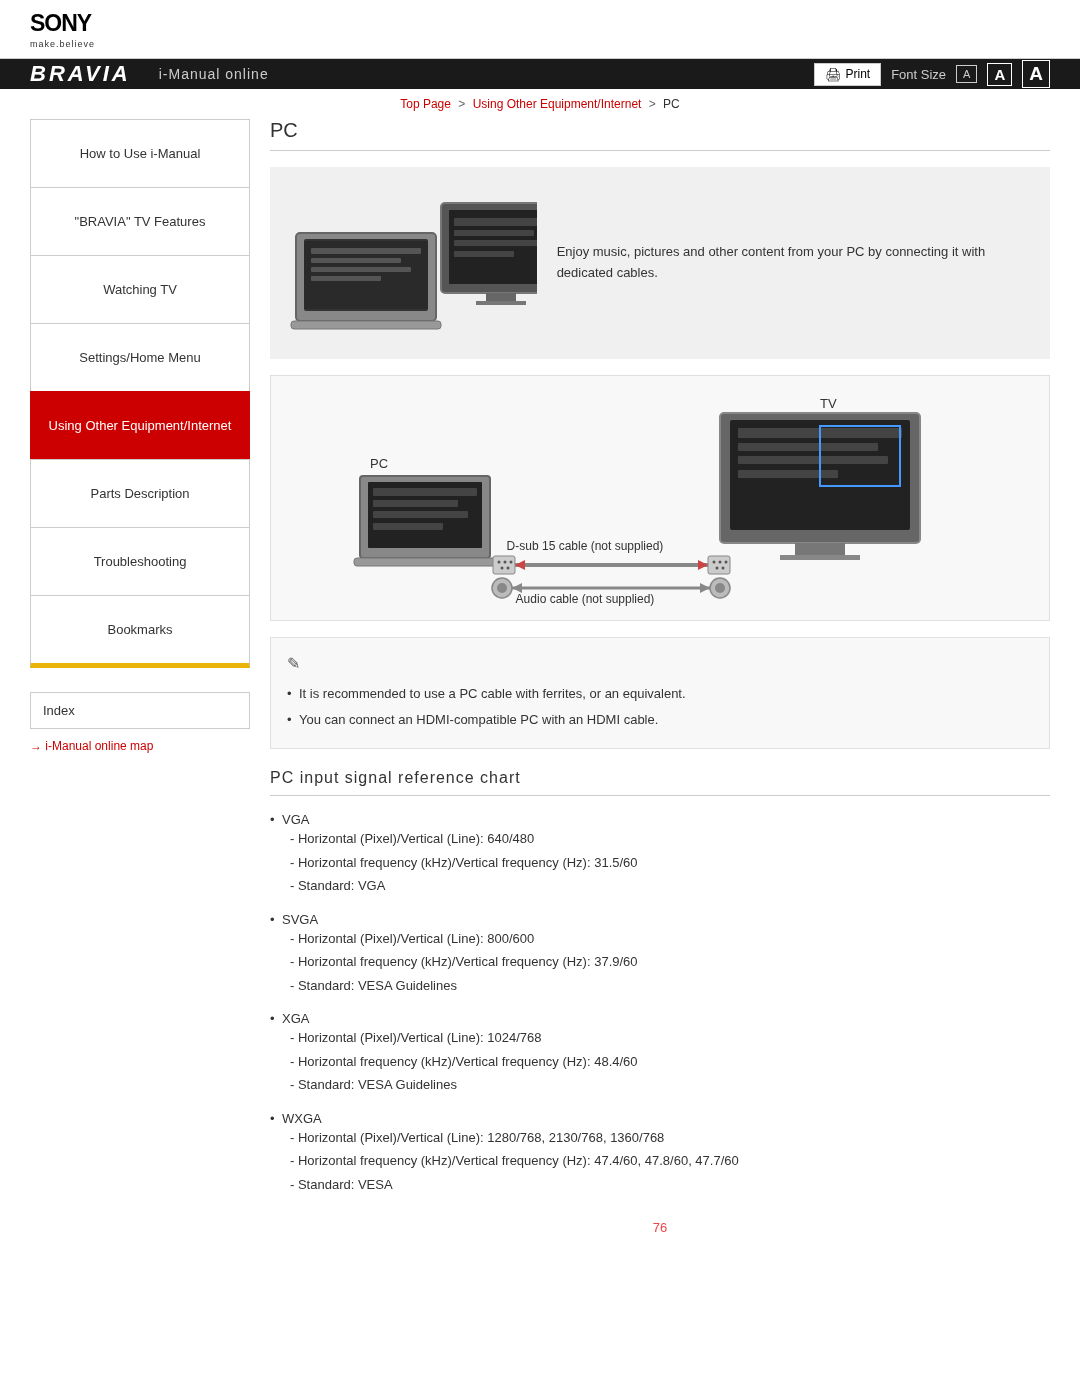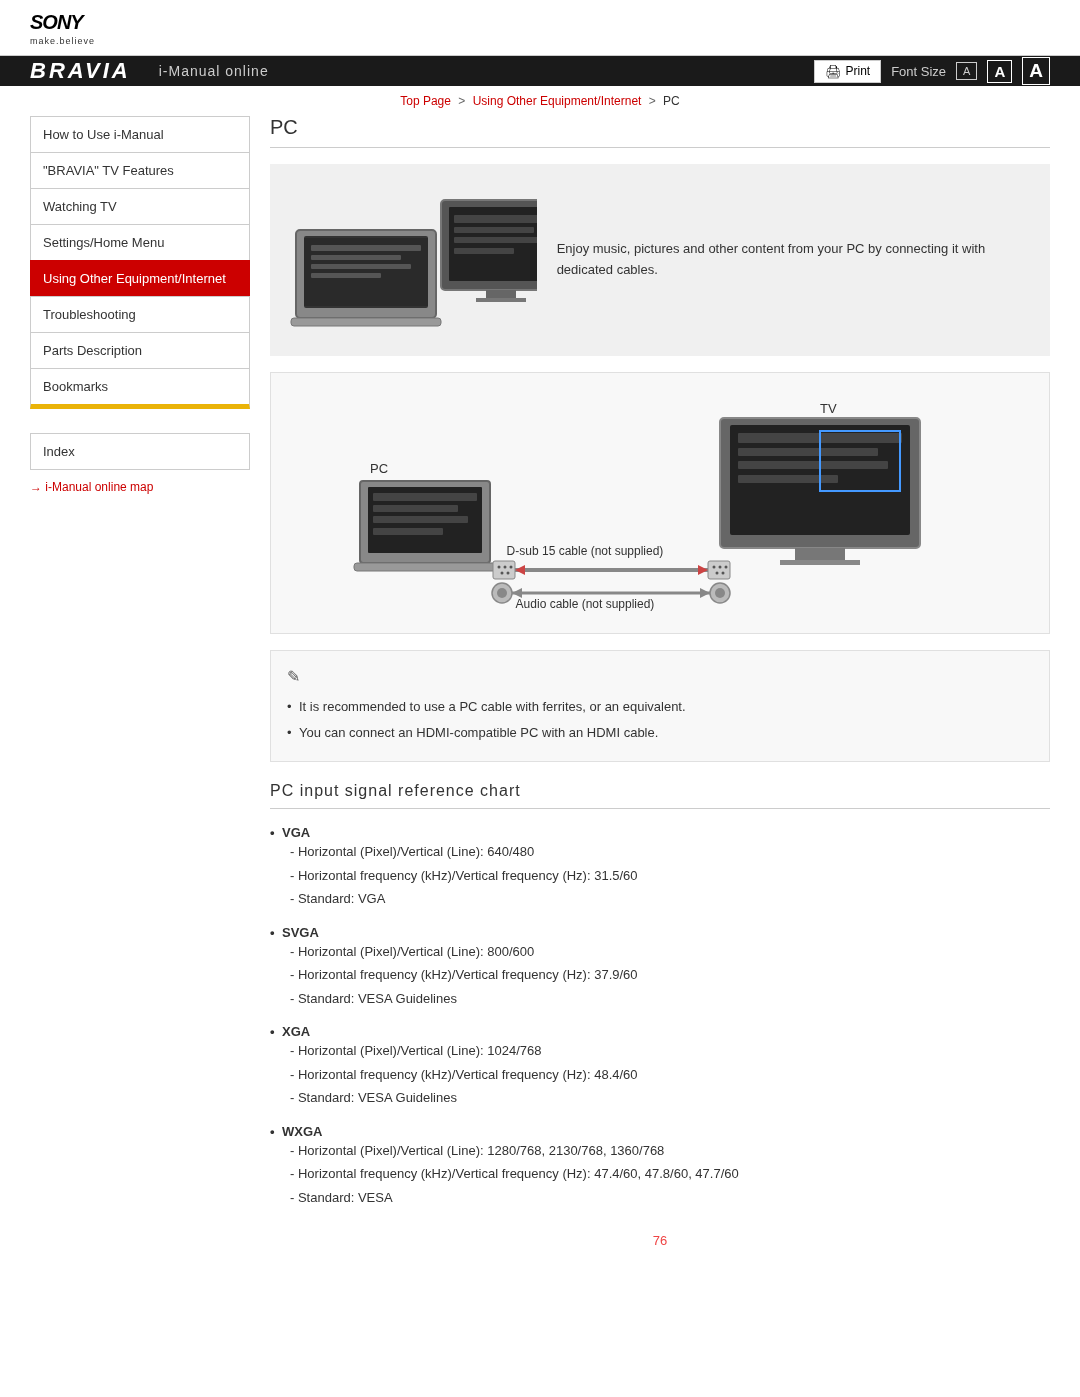--- a/index.html
+++ b/index.html
@@ -1,20 +1,20 @@
 <!DOCTYPE html>
 <html><head>
   <meta charset="utf-8">
   <style>
     * { box-sizing: border-box; margin: 0; padding: 0; }
     body { font-family: Arial, sans-serif; font-size: 13px; color: #333; background: #fff; width: 1080px; min-height: 1397px; }
 
     
     .header { padding: 12px 30px 8px 30px; border-bottom: 1px solid #ccc; }
-    .sony-logo { font-size: 20px; font-weight: 900; letter-spacing: -1px; color: #000; display: block; line-height: 1; font-style: italic; }
+    .sony-logo { font-size: 23px; font-weight: 900; letter-spacing: -1px; color: #000; display: block; line-height: 1; }
     .sony-tagline { font-size: 9px; color: #333; letter-spacing: 1px; }
 
     
     .top-bar { background: #1a1a1a; display: flex; align-items: center; justify-content: space-between; padding: 0 30px; height: 30px; }
     .bravia-logo { color: #fff; font-size: 22px; font-weight: 900; letter-spacing: 3px; font-style: italic; margin-right: 16px; }
     .top-bar-left { display: flex; align-items: center; gap: 12px; }
     .imanual-text { color: #ccc; font-size: 14px; letter-spacing: 1px; }
     .top-bar-right { display: flex; align-items: center; gap: 10px; }
     .print-btn { background: #fff; border: 1px solid #ccc; padding: 3px 10px; font-size: 12px; cursor: pointer; display: flex; align-items: center; gap: 4px; }
     .font-size-label { color: #ccc; font-size: 13px; }
@@ -26,54 +26,54 @@
     .breadcrumb-bar { padding: 8px 30px; text-align: center; font-size: 12px; }
     .breadcrumb-bar a { color: #c00; text-decoration: none; }
     .breadcrumb-sep { color: #666; margin: 0 4px; }
     .breadcrumb-current { color: #333; }
 
     
     .layout { display: flex; padding: 0 30px 30px 30px; gap: 0; }
 
     
     .sidebar { width: 220px; min-width: 220px; margin-right: 20px; }
-    .sidebar-item { border: 1px solid #ccc; border-bottom: none; padding: 10px 12px; font-size: 13px; color: #333; cursor: pointer; background: #fff; }
+    .sidebar-item { border: 1px solid #ccc; border-bottom: none; padding: 26px 12px; font-size: 13px; color: #333; cursor: pointer; background: #fff; text-align: center; }
     .sidebar-item:last-of-type { border-bottom: 1px solid #ccc; }
     .sidebar-item.active { background: #c00; color: #fff; border-color: #c00; }
     .sidebar-index { border: 1px solid #ccc; padding: 10px 12px; font-size: 13px; color: #333; cursor: pointer; margin-top: 24px; background: #fff; }
     .sidebar-map-link { margin-top: 10px; font-size: 12px; }
     .sidebar-map-link a { color: #c00; text-decoration: none; }
 
     
     .main-content { flex: 1; }
     .page-title { font-size: 20px; font-weight: normal; color: #333; padding-bottom: 8px; border-bottom: 1px solid #ccc; margin-bottom: 16px; }
 
     
     .illustration-box { background: #f0f0f0; padding: 16px; margin-bottom: 16px; display: flex; gap: 20px; align-items: center; }
 
     .illustration-text { font-size: 13px; line-height: 1.6; color: #333; }
 
     
-    .diagram-box { background: #f8f8f8; border: 1px solid #e0e0e0; padding: 20px; margin-bottom: 16px; position: relative; }
+    .diagram-box { background: #f8f8f8; border: 1px solid #e0e0e0; padding: 12px; margin-bottom: 16px; position: relative; }
     .diagram-svg { display: block; margin: 0 auto; }
 
     
     .notes-box { background: #f8f8f8; border: 1px solid #e0e0e0; padding: 16px; margin-bottom: 20px; }
     .notes-icon { font-size: 16px; color: #555; margin-bottom: 8px; }
     .notes-list { list-style: none; padding: 0; }
     .notes-list li { padding: 3px 0 3px 12px; position: relative; font-size: 13px; line-height: 1.5; }
     .notes-list li::before { content: '•'; position: absolute; left: 0; color: #333; }
 
     
     .section-title { font-size: 16px; font-weight: normal; color: #333; padding-bottom: 8px; border-bottom: 1px solid #ccc; margin-bottom: 16px; letter-spacing: 1px; }
 
     
     .signal-list { padding-left: 0; list-style: none; }
     .signal-item { margin-bottom: 14px; }
-    .signal-item > .signal-name { font-weight: bold; font-size: 13px; padding-left: 12px; position: relative; margin-top: 22px; }
+    .signal-item > .signal-name { font-weight: normal; font-size: 13px; padding-left: 12px; position: relative; margin-top: 22px; }
     .signal-item > .signal-name::before { content: '•'; position: absolute; left: 0; }
     .signal-sub { list-style: none; padding: 0; }
     .signal-sub li { font-size: 13px; padding: 2px 0 2px 20px; color: #333; line-height: 1.5; }
     .signal-sub li::before { content: '- '; color: #333; }
 
     
     .page-number { text-align: center; font-size: 13px; color: #ef4444; padding: 10px 0; }
 
     
     .print-icon { font-size: 13px; }
@@ -123,24 +123,24 @@
     <div class="sidebar-item">
       <span>Watching TV</span>
     </div>
     <div class="sidebar-item">
       <span>Settings/Home Menu</span>
     </div>
     <div class="sidebar-item active">
       <span>Using Other Equipment/Internet</span>
     </div>
     <div class="sidebar-item">
+      <span>Parts Description</span>
+    </div>
+    <div class="sidebar-item">
       <span>Troubleshooting</span>
-    </div>
-    <div class="sidebar-item">
-      <span>Parts Description</span>
     </div>
     <div class="sidebar-item" style="border-bottom:5px solid #eab308;">
       <span>Bookmarks</span>
     </div>
     <div class="sidebar-index">
       <span>Index</span>
     </div>
     <div class="sidebar-map-link">
       <a href="#">
         <span>→</span>

